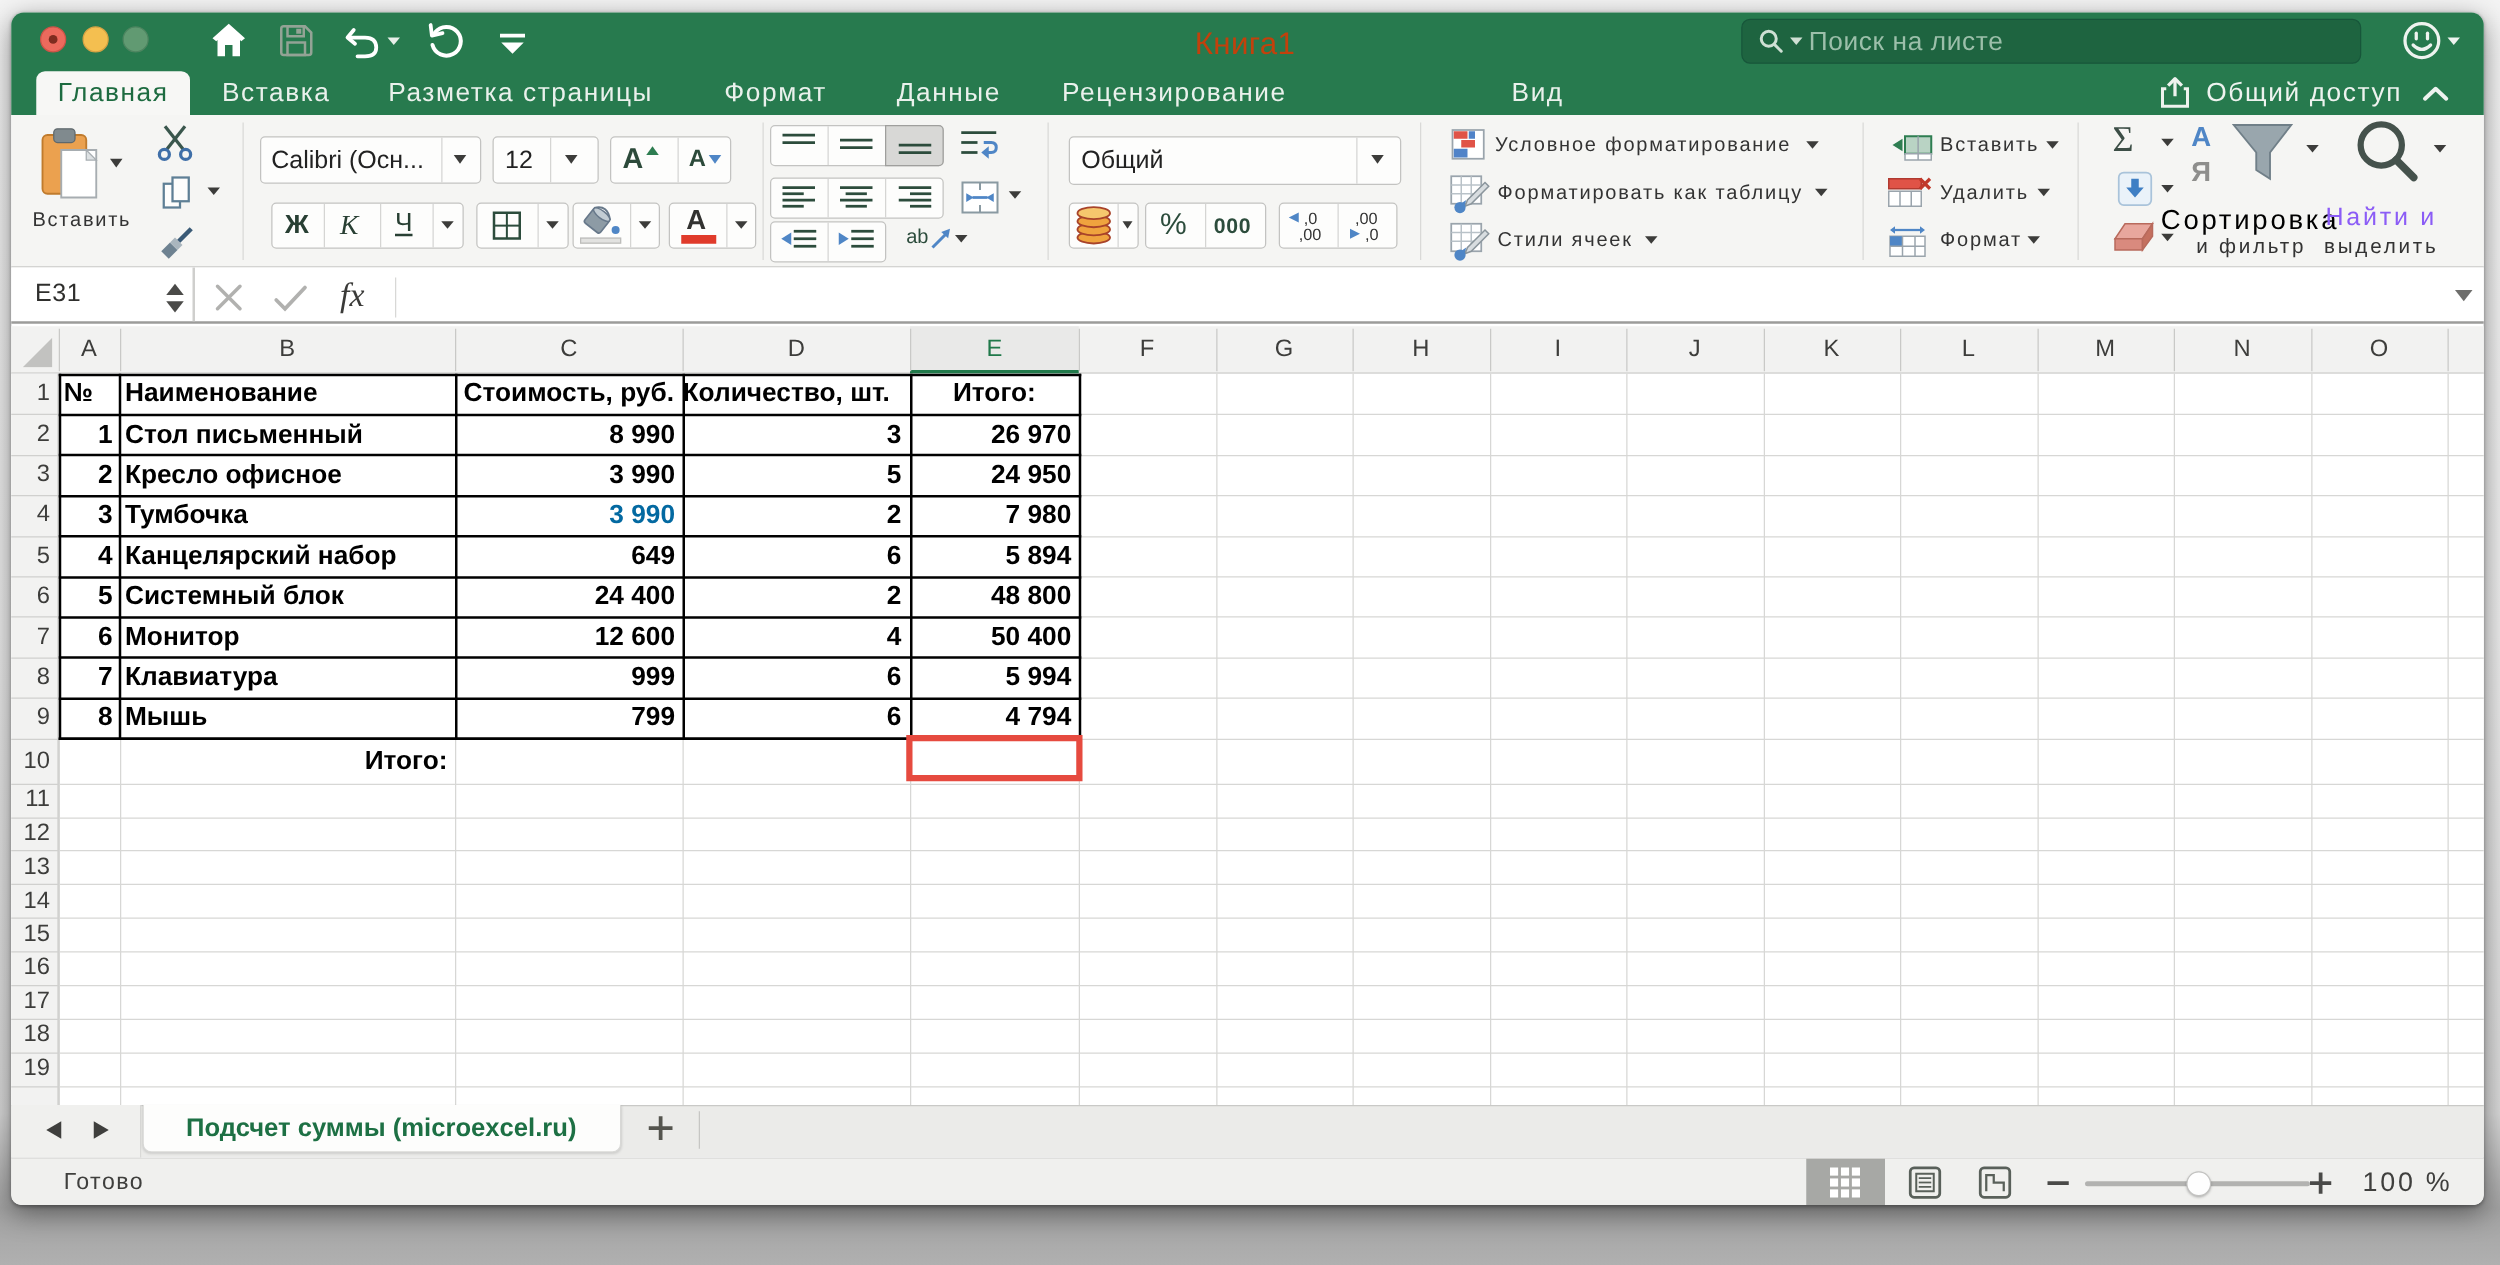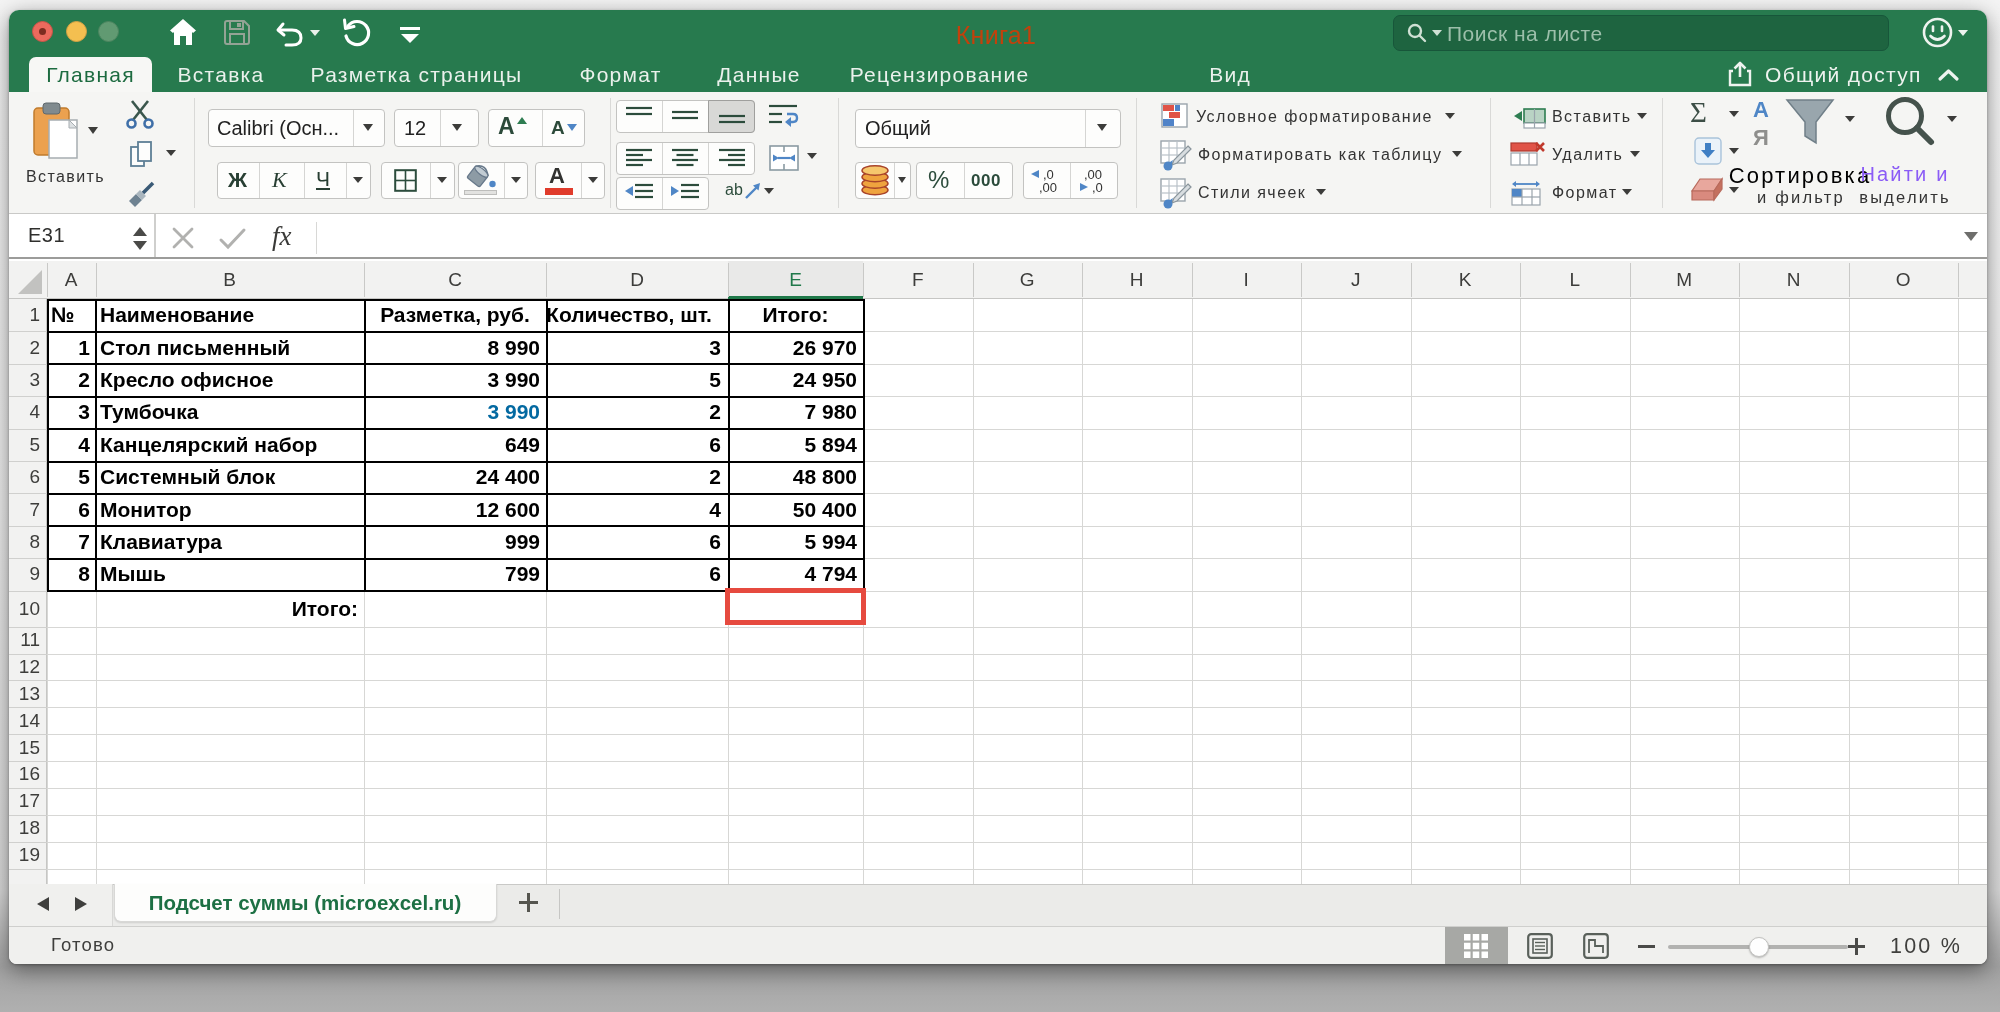--- a/index.html
+++ b/index.html
@@ -480,21 +480,21 @@
 <div class="a" style="left:47px;top:590.1px;width:818px;height:2px;background:#000"></div>
 <div class="a" style="left:47px;top:590.1px;width:818px;height:2px;background:#000"></div>
 <div class="a" style="left:46.5px;top:299px;width:2px;height:293px;background:#000"></div>
 <div class="a" style="left:95px;top:299px;width:2px;height:293px;background:#000"></div>
 <div class="a" style="left:363.5px;top:299px;width:2px;height:293px;background:#000"></div>
 <div class="a" style="left:545.5px;top:299px;width:2px;height:293px;background:#000"></div>
 <div class="a" style="left:727.5px;top:299px;width:2px;height:293px;background:#000"></div>
 <div class="a" style="left:862.5px;top:299px;width:2px;height:293px;background:#000"></div>
 <div class="t" style="left:51px;top:315.2px;font-size:21px;font-weight:bold;color:#000;height:24px;line-height:24px;margin-top:-12px">№</div>
 <div class="t" style="left:100px;top:315.2px;font-size:21px;font-weight:bold;color:#000;height:24px;line-height:24px;margin-top:-12px">Наименование</div>
-<div class="t" style="left:364px;top:315.2px;width:182px;text-align:center;font-size:21px;font-weight:bold;color:#000;height:24px;line-height:24px;margin-top:-12px">Разметка, руб.</div>
+<div class="t" style="left:364px;top:315.2px;width:182px;text-align:center;font-size:21px;font-weight:bold;color:#000;height:24px;line-height:24px;margin-top:-12px">Стоимость, руб.</div>
 <div class="t" style="left:546px;top:315.2px;width:166px;text-align:center;font-size:21px;font-weight:bold;color:#000;height:24px;line-height:24px;margin-top:-12px">Количество, шт.</div>
 <div class="t" style="left:728px;top:315.2px;width:135px;text-align:center;font-size:21px;font-weight:bold;color:#000;height:24px;line-height:24px;margin-top:-12px">Итого:</div>
 <div class="t" style="left:9px;top:347.6px;width:81px;text-align:right;font-size:21px;font-weight:bold;color:#000;height:24px;line-height:24px;margin-top:-12px">1</div>
 <div class="t" style="left:100px;top:347.6px;font-size:21px;font-weight:bold;color:#000;height:24px;line-height:24px;margin-top:-12px">Стол письменный</div>
 <div class="t" style="left:364px;top:347.6px;width:176px;text-align:right;font-size:21px;font-weight:bold;color:#000;height:24px;line-height:24px;margin-top:-12px">8 990</div>
 <div class="t" style="left:546px;top:347.6px;width:175px;text-align:right;font-size:21px;font-weight:bold;color:#000;height:24px;line-height:24px;margin-top:-12px">3</div>
 <div class="t" style="left:728px;top:347.6px;width:129px;text-align:right;font-size:21px;font-weight:bold;color:#000;height:24px;line-height:24px;margin-top:-12px">26 970</div>
 <div class="t" style="left:9px;top:380px;width:81px;text-align:right;font-size:21px;font-weight:bold;color:#000;height:24px;line-height:24px;margin-top:-12px">2</div>
 <div class="t" style="left:100px;top:380px;font-size:21px;font-weight:bold;color:#000;height:24px;line-height:24px;margin-top:-12px">Кресло офисное</div>
 <div class="t" style="left:364px;top:380px;width:176px;text-align:right;font-size:21px;font-weight:bold;color:#000;height:24px;line-height:24px;margin-top:-12px">3 990</div>

